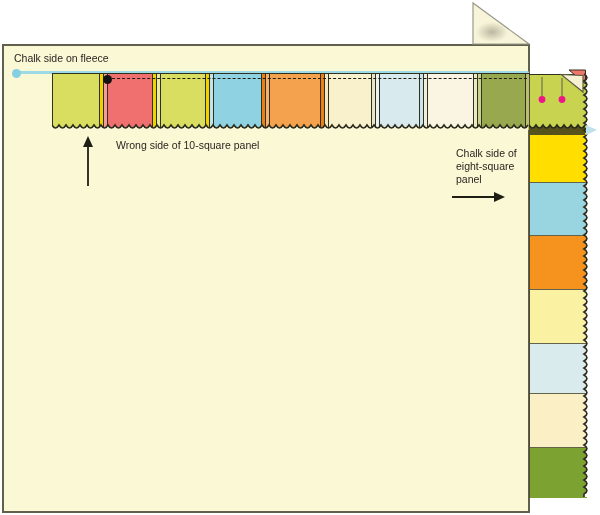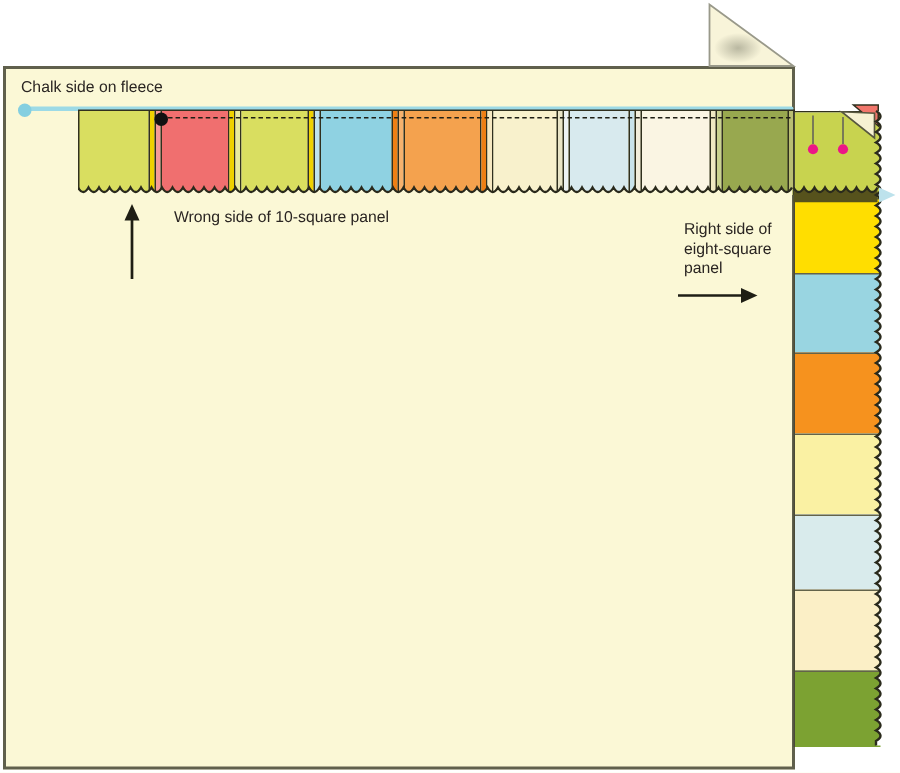--- a/index.html
+++ b/index.html
@@ -171,19 +171,19 @@
   </svg>
 
   <div id="bluearrow" class="abs"></div>
 
   <div id="wronglabel" class="abs label">Wrong side of 10-square panel</div>
   <svg class="abs" style="left:80px;top:134px;" width="16" height="54" viewBox="0 0 16 54">
     <line x1="8" y1="12" x2="8" y2="52" stroke="#1E1E14" stroke-width="1.8"></line>
     <polygon points="8,2 3,13 13,13" fill="#1E1E14"></polygon>
   </svg>
 
-  <div id="rightlabel" class="abs label">Right side of eight-square panel</div>
+  <div id="rightlabel" class="abs label">Chalk side of eight-square panel</div>
   <svg class="abs" style="left:448px;top:189px;" width="60" height="16" viewBox="0 0 60 16">
     <line x1="4" y1="8" x2="47" y2="8" stroke="#1E1E14" stroke-width="1.8"></line>
     <polygon points="57,8 46,3 46,13" fill="#1E1E14"></polygon>
   </svg>
 
 </div>
 
 </body></html>

